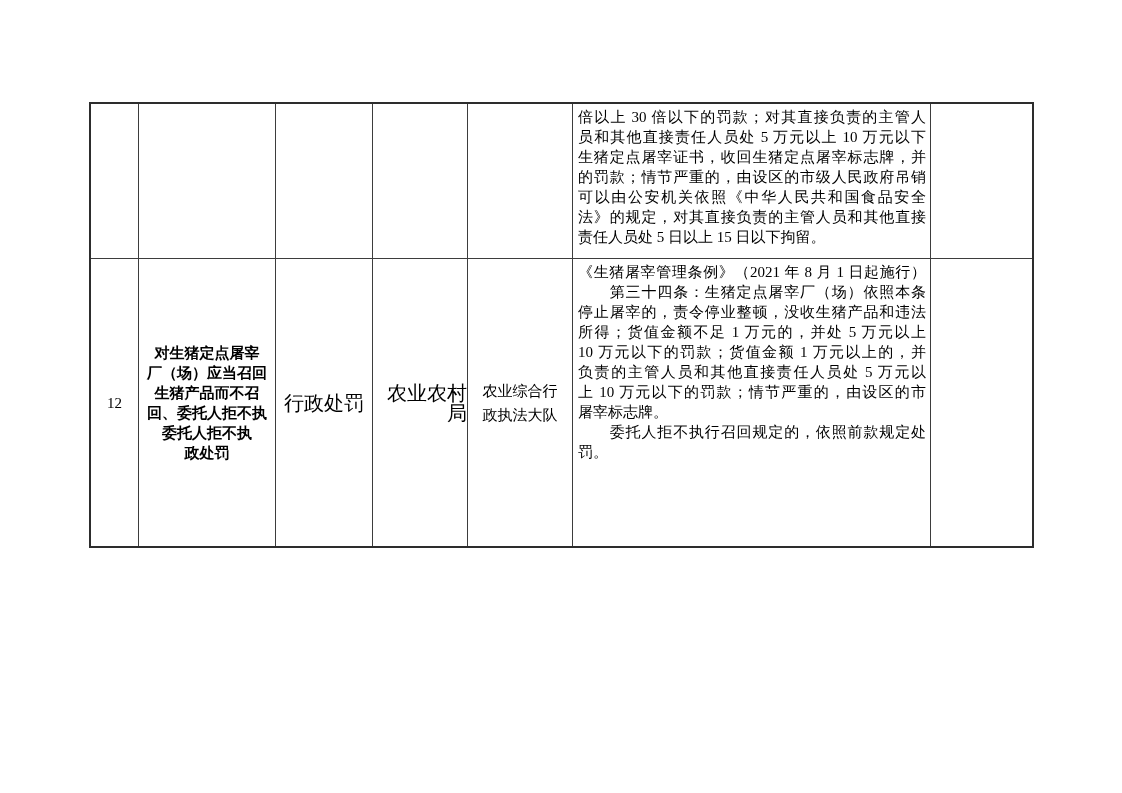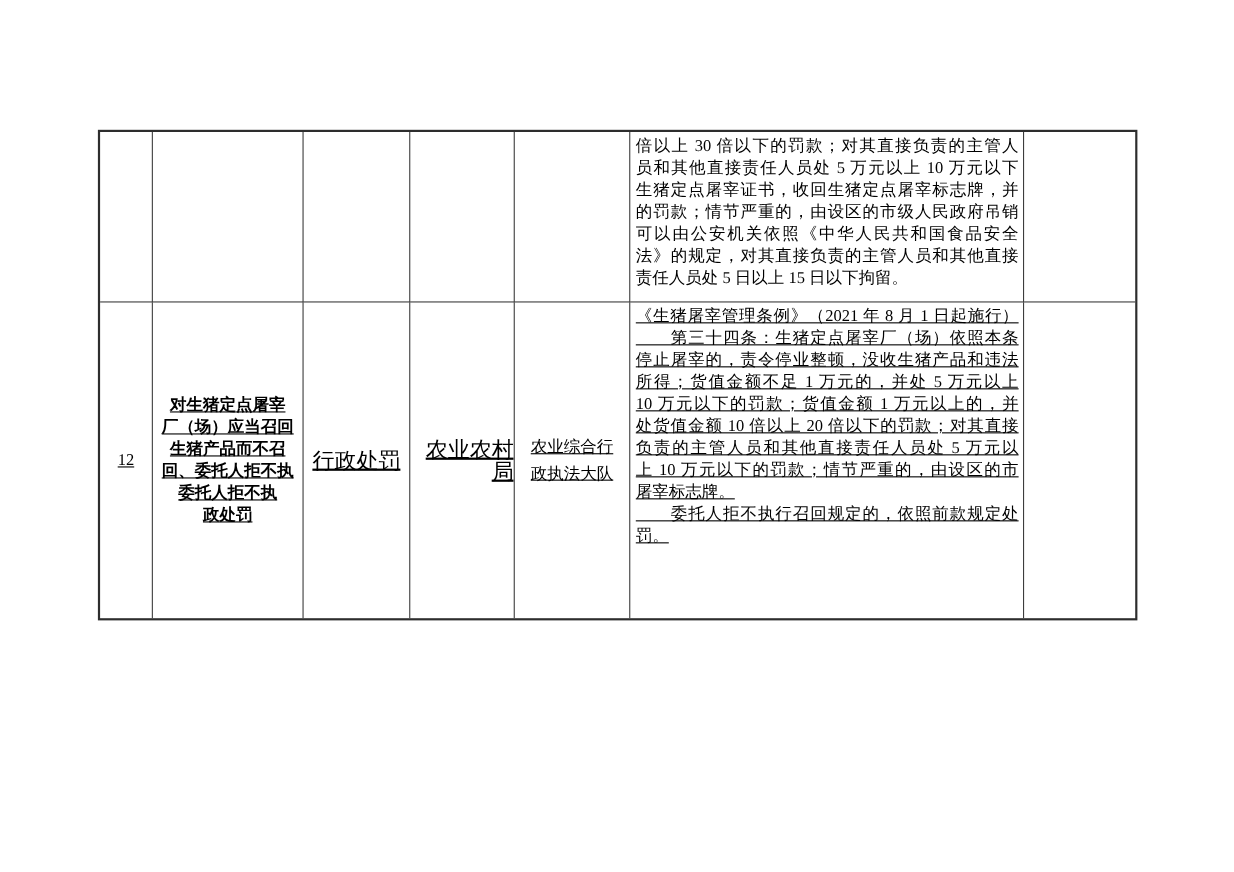--- a/index.html
+++ b/index.html
@@ -17,35 +17,35 @@
   }
   .sheet {
     position: absolute;
     left: 0; top: 0;
     width: 1122px; height: 793px;
     background: #ffffff;
   }
   .tbl {
     position: absolute;
     left: 89px;
-    top: 118px;
+    top: 102px;
     display: grid;
     grid-template-columns: 48px 137px 97px 95px 105px 358px 101px;
     grid-template-rows: 155px 287px;
     border: 2px solid #2d2d2d;
     background: #ffffff;
   }
   .c {
     box-sizing: border-box;
     border-right: 1px solid #3d3d3d;
     border-bottom: 1px solid #3d3d3d;
     overflow: hidden;
   }
   .c.rlast { border-right: none; }
-  .c.blast { border-bottom: none; text-decoration: underline; }
+  .c.blast { border-bottom: none; }
   .center {
     display: flex;
     flex-direction: column;
     align-items: center;
     justify-content: center;
     text-align: right;
   }
   .basis {
     padding: 3px 4px 0 5px;
     font-size: 15px;
@@ -135,21 +135,20 @@
     <div class="unit-line">农业综合行</div>
         <div class="unit-line">政执法大队</div>
       </div>
     <div class="c blast basis">
 
     <div class="tline">《生猪屠宰管理条例》（2021 年 8 月 1 日起施行）</div>
         <div class="tline">　　第三十四条：生猪定点屠宰厂（场）依照本条</div>
         <div class="tline">停止屠宰的，责令停业整顿，没收生猪产品和违法</div>
         <div class="tline">所得；货值金额不足 1 万元的，并处 5 万元以上</div>
         <div class="tline">10 万元以下的罚款；货值金额 1 万元以上的，并</div>
-        <div class="tline">处货值金额 10 倍以上 20 倍以下的罚款；对其直接</div>
         <div class="tline">负责的主管人员和其他直接责任人员处 5 万元以</div>
         <div class="tline">上 10 万元以下的罚款；情节严重的，由设区的市</div>
         <div class="tline end">屠宰标志牌。</div>
         <div class="tline">　　委托人拒不执行召回规定的，依照前款规定处</div>
         <div class="tline end">罚。</div>
       </div>
     <div class="c rlast blast center">
       <div class="plain"></div>
     </div>
 

